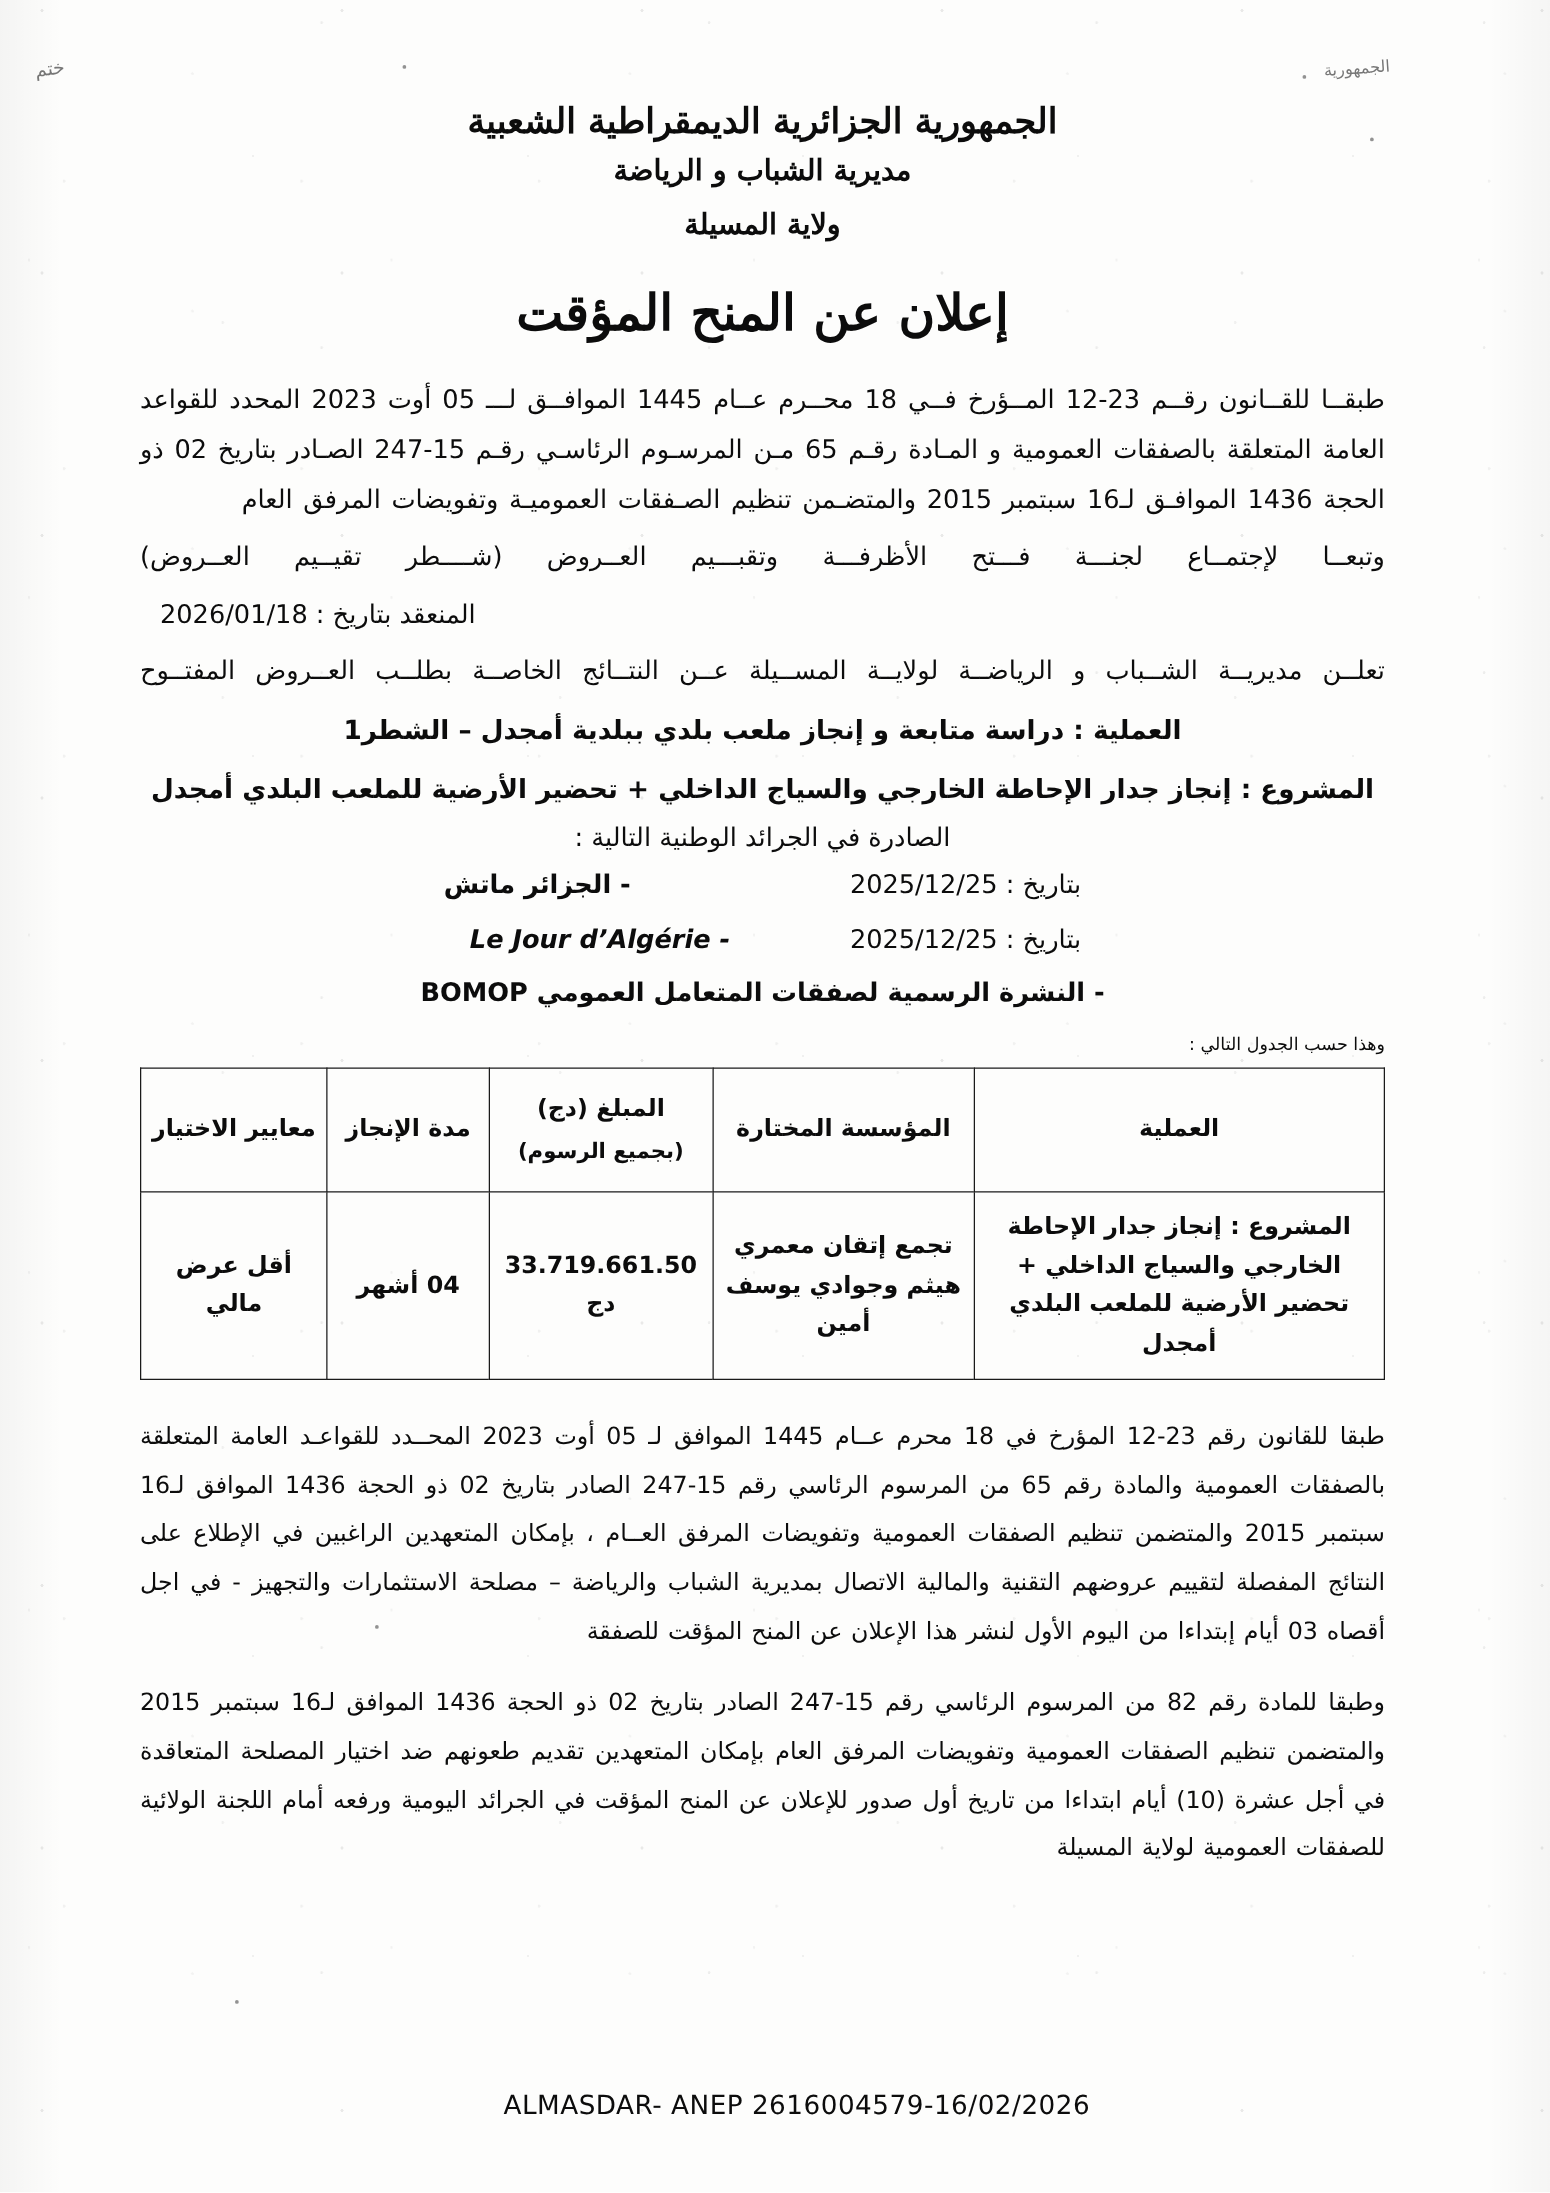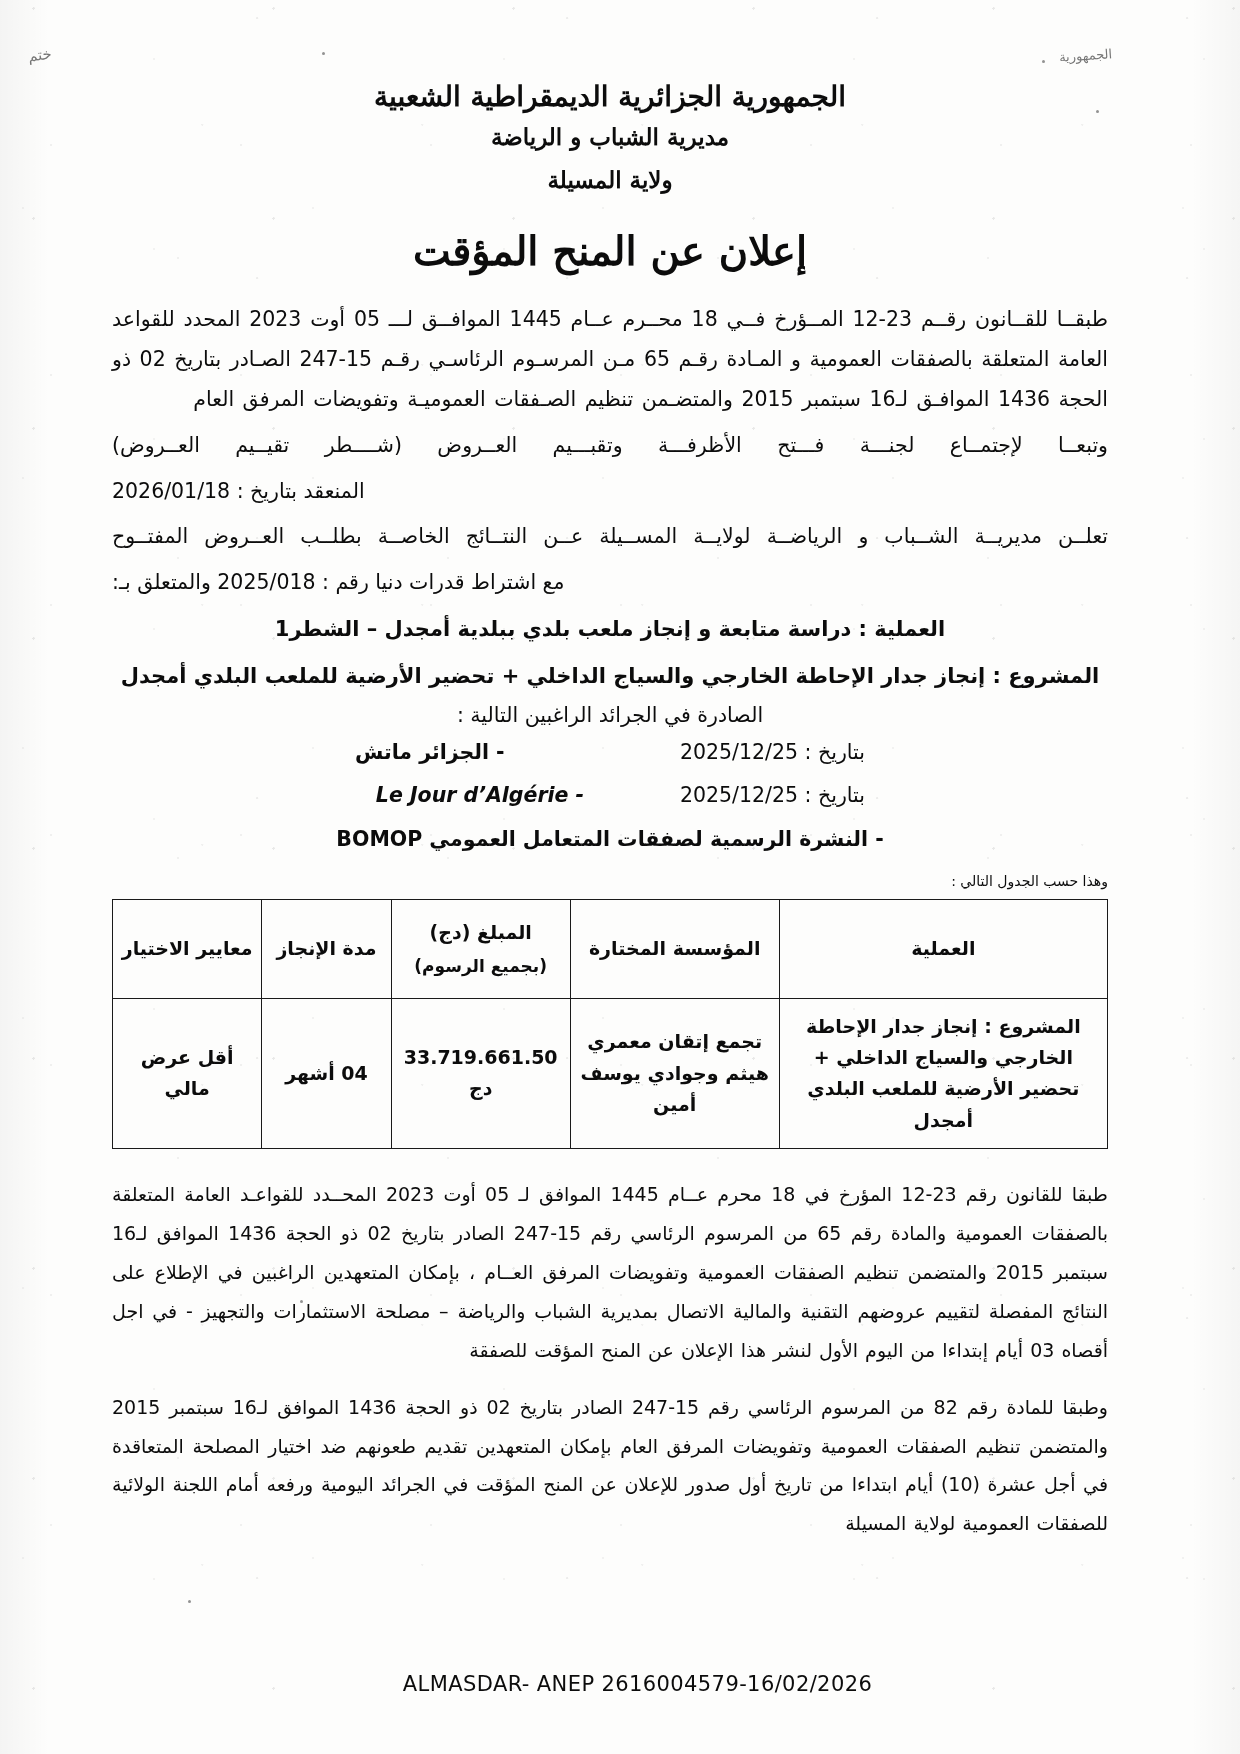--- a/index.html
+++ b/index.html
@@ -95,21 +95,21 @@
     text-align-last: justify;
     font-family: "DejaVu Sans", "Liberation Sans", sans-serif;
     word-spacing: 2px;
   }
   p.intro.tail { text-align-last: right; }
 
   .line-center-right {
     font-size: 20.5px;
     line-height: 1.9;
     text-align: left;
-    margin: 0 0 6px 0;
+    margin: 0 0 6px 16px;
   }
 
   .strong-line {
     font-size: 21px;
     font-weight: 700;
     line-height: 1.85;
     text-align: center;
     margin: 8px 0 6px 0;
   }
 
@@ -226,26 +226,25 @@
     <div class="org-line">ولاية المسيلة</div>
 
     <h1 class="doc-title">إعلان عن المنح المؤقت</h1>
 
     <p class="intro tail">طبقــا للقــانون رقــم 23-12 المــؤرخ فــي 18 محــرم عــام 1445 الموافــق لـــ 05 أوت 2023 المحدد للقواعد العامة المتعلقة بالصفقات العمومية و المـادة رقـم 65 مـن المرسـوم الرئاسـي رقـم 15-247 الصـادر بتاريخ 02 ذو الحجة 1436 الموافـق لـ16 سبتمبر 2015 والمتضـمن تنظيم الصـفقات العموميـة وتفويضات المرفق العام</p>
 
     <p class="intro">وتبعــا لإجتمــاع لجنـــة فـــتح الأظرفـــة وتقبـــيم العــروض (شــــطر تقيــيم العــروض)</p>
     <div class="line-center-right">المنعقد بتاريخ : 2026/01/18</div>
 
     <p class="intro">تعلــن مديريــة الشــباب و الرياضــة لولايــة المســيلة عــن النتــائج الخاصــة بطلــب العــروض المفتــوح</p>
-    <div class="line-center-right">مع اشتراط قدرات دنيا رقم : 2025/018 والمتعلق بـ:</div>
 
     <div class="strong-line">العملية : دراسة متابعة و إنجاز ملعب بلدي ببلدية أمجدل – الشطر1</div>
     <div class="strong-line">المشروع : إنجاز جدار الإحاطة الخارجي والسياج الداخلي + تحضير الأرضية للملعب البلدي أمجدل</div>
 
-    <div class="sub-head">الصادرة في الجرائد الراغبين التالية :</div>
+    <div class="sub-head">الصادرة في الجرائد الوطنية التالية :</div>
 
     <div class="news-list">
       <div class="news-row">
         <span class="news-date">
           <span>بتاريخ :</span>
           <span class="num">2025/12/25</span>
         </span>
         <span class="news-name">- الجزائر ماتش</span>
       </div>
       <div class="news-row">

